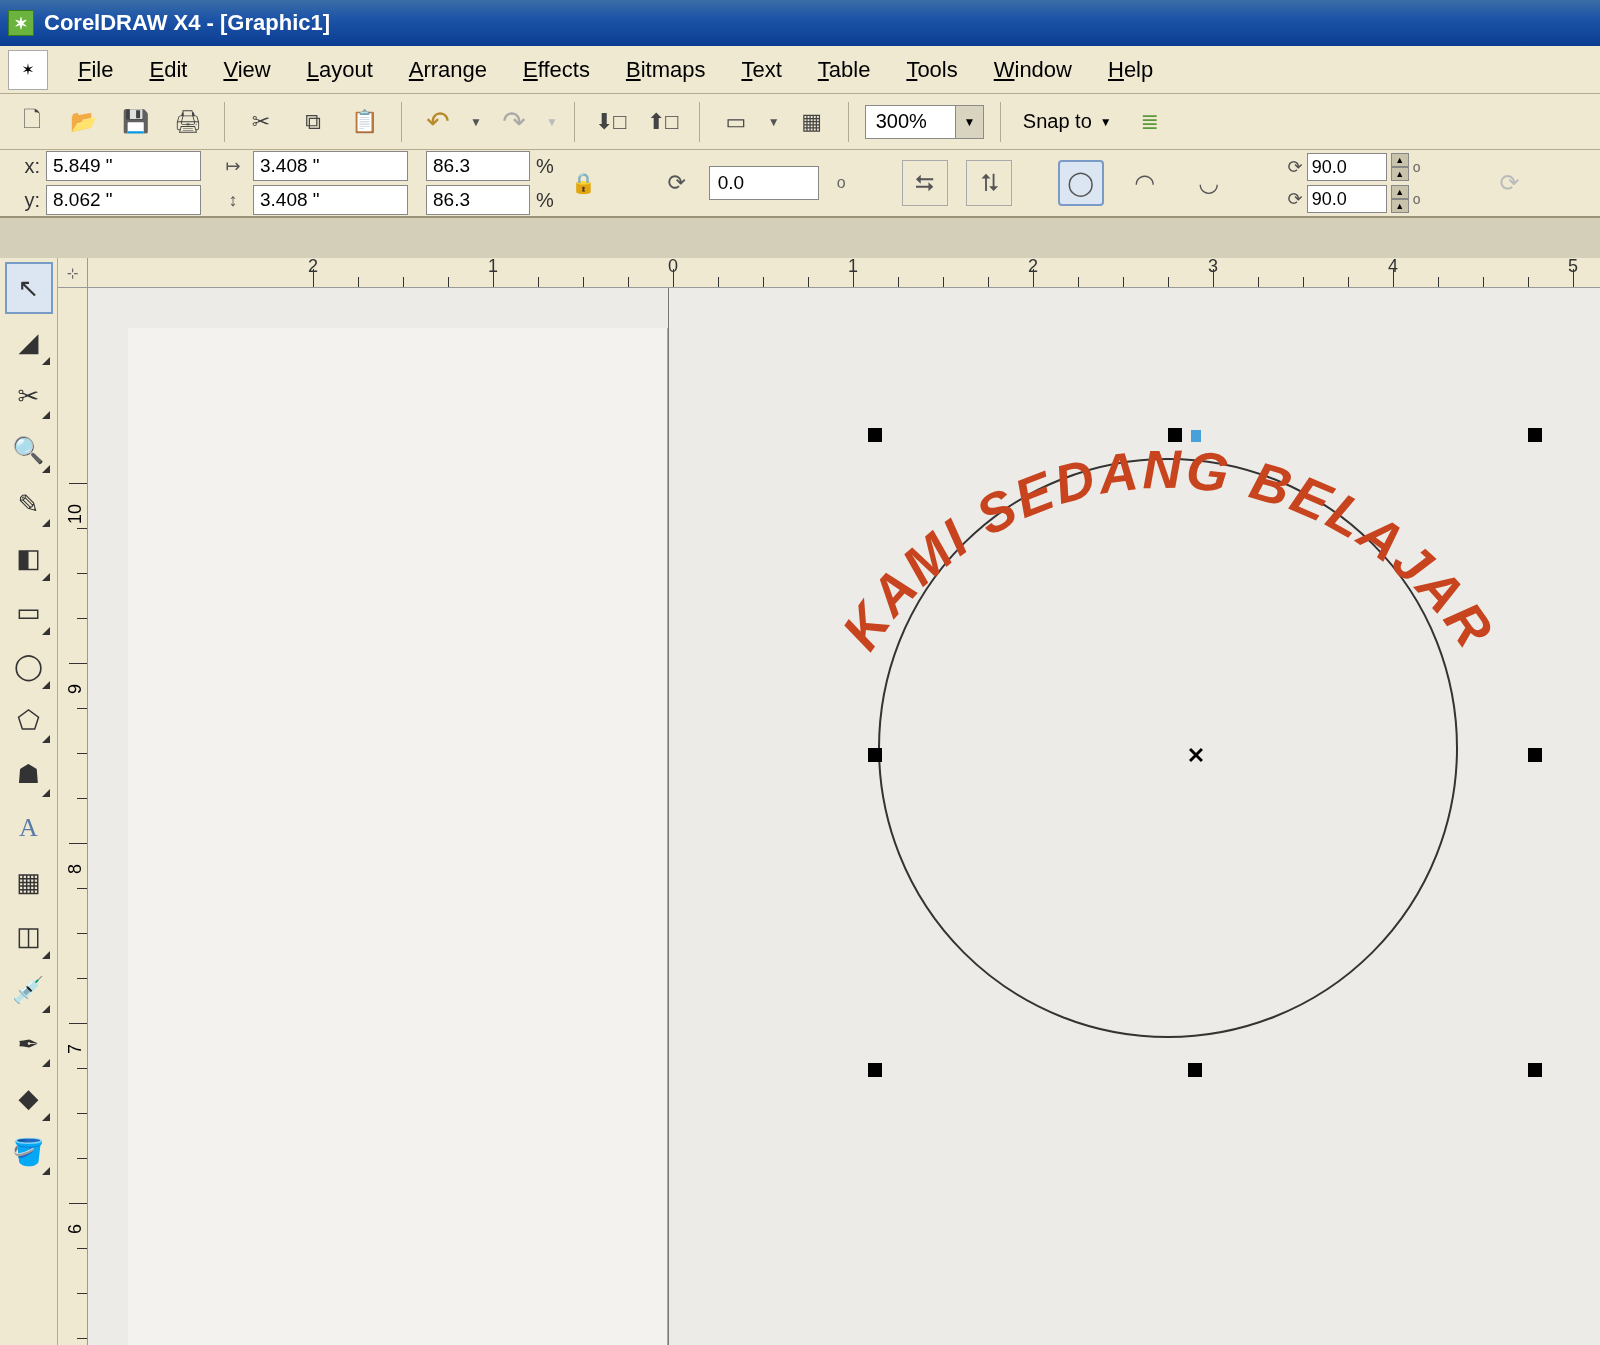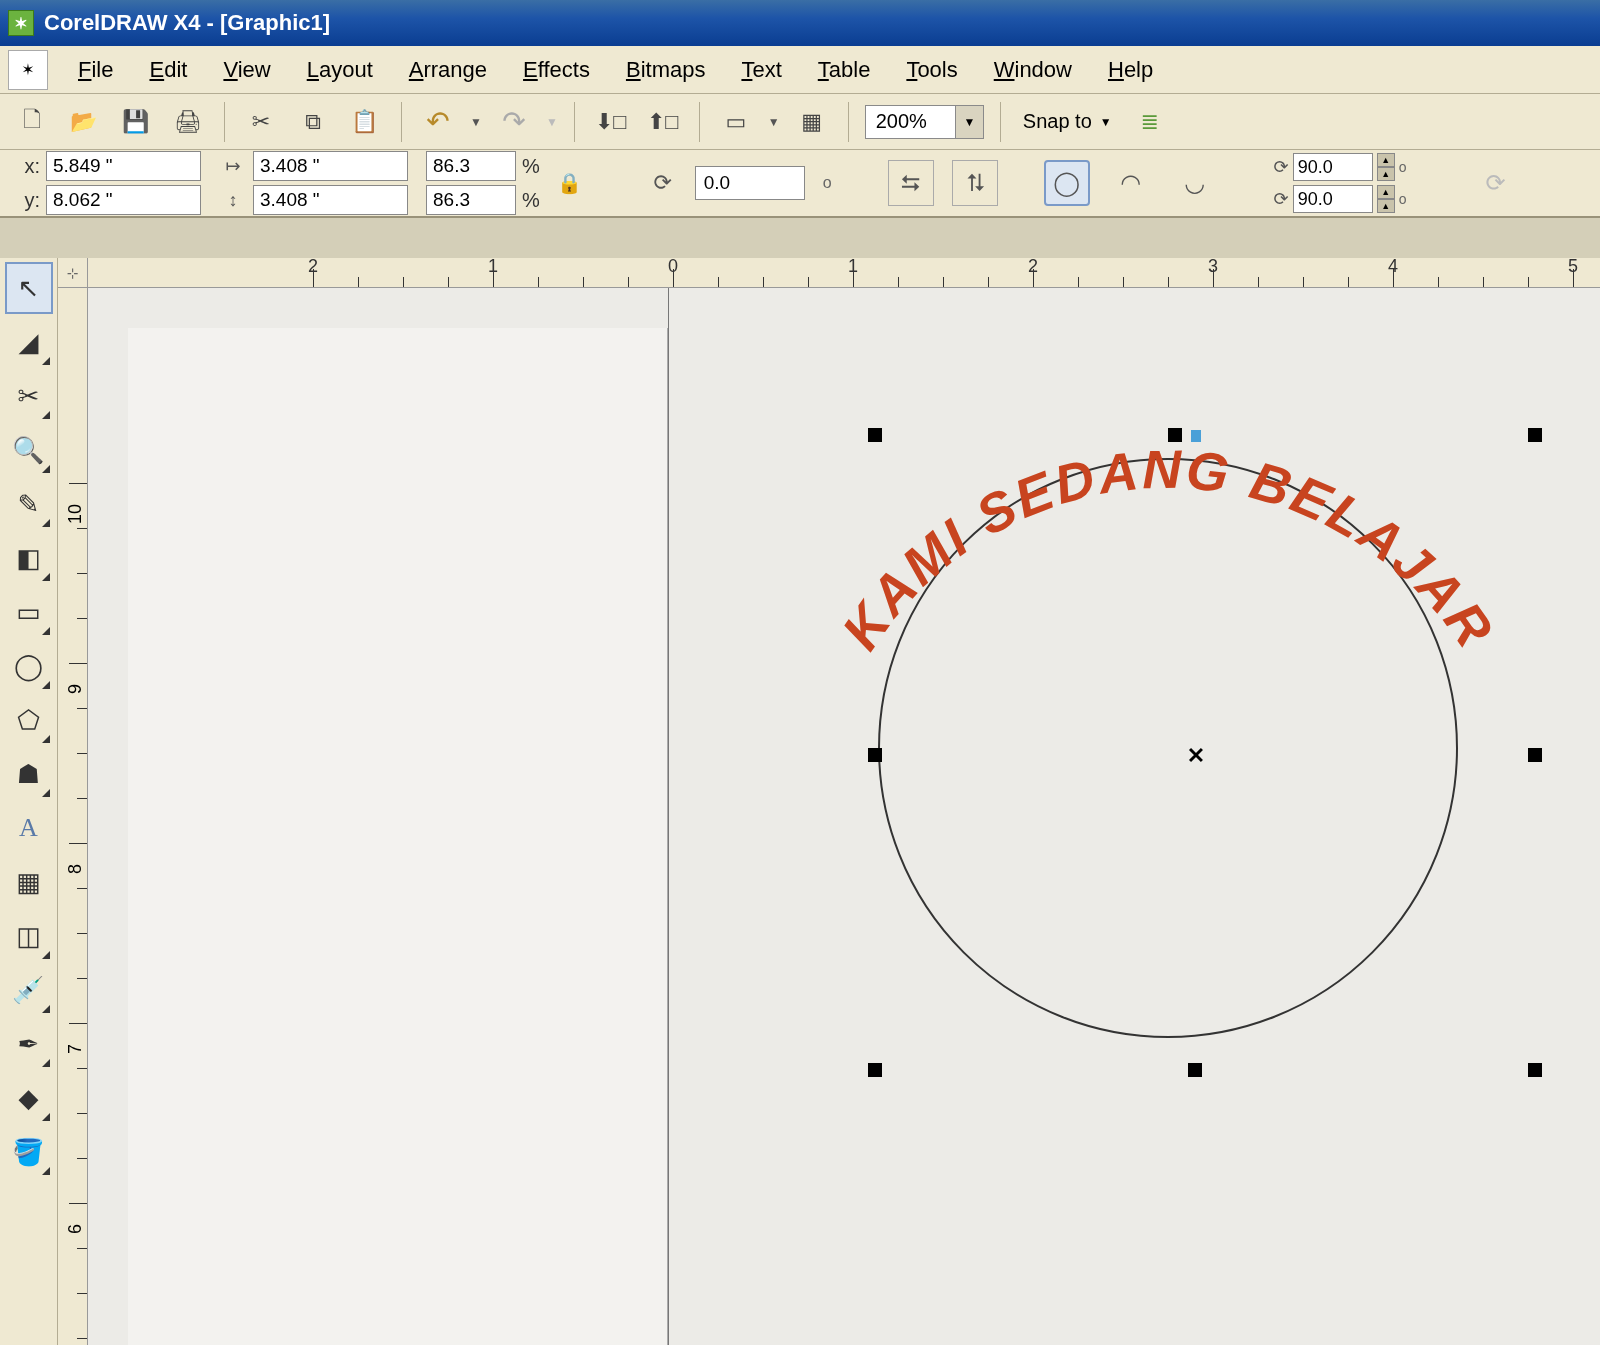--- a/index.html
+++ b/index.html
@@ -35,21 +35,21 @@
 
   .propbar {
     height: 68px; background: #efe9d2; border-bottom: 2px solid #999279;
     display: flex; align-items: center; padding: 4px 12px; gap: 18px;
     font-size: 20px;
   }
   .propbar .grp { display:flex; flex-direction:column; gap:4px; }
   .propbar .row { display:flex; align-items:center; gap:6px; }
   .propbar label { width: 28px; text-align:right; color:#333; }
   .propbar input.txt { width: 155px; height:30px; border:1px solid #888; background:#fff; padding:0 6px; font-size:19px; }
-  .propbar input.sml { width: 90px; }
+  .propbar input.sml { width: 104px; }
   .propbar .ic { width:28px; height:28px; display:flex; align-items:center; justify-content:center; font-size:18px; color:#555; }
   .propbar .pct { font-size:20px; color:#333; }
   .propbar .lock { font-size:20px; color:#666; }
   .rot-input { display:flex; align-items:center; border:1px solid #888; background:#fff; height:34px; width:110px; }
   .rot-input span { flex:1; padding:0 8px; font-size:19px; }
   .wrap-btn { width:46px; height:46px; border:1px solid #aaa; display:flex; align-items:center; justify-content:center; font-size:24px; color:#555; }
   .wrap-btn.active { border:2px solid #7a9ac8; background:#dce6f2; border-radius:4px; }
   .spin-field { display:flex; align-items:center; gap:4px; }
   .spin-field .ic2 { font-size:18px; color:#555; }
   .spin-field input { width:80px; height:28px; border:1px solid #888; padding:0 4px; font-size:18px; }
@@ -148,21 +148,21 @@
   <span style="font-size:12px;color:#bbb;">▼</span>
   <div class="sep"></div>
   <div class="tbtn">⬇□</div>
   <div class="tbtn">⬆□</div>
   <div class="sep"></div>
   <div class="tbtn">▭</div>
   <span style="font-size:12px;color:#555;">▼</span>
   <div class="tbtn">▦</div>
   <div class="sep"></div>
   <div class="zoom-select">
-    <span>200%</span>
+    <span>300%</span>
     <div class="arrow">▼</div>
   </div>
   <div class="sep"></div>
   <div class="snap">
     <span>Snap to</span>
     <span style="font-size:12px;">▼</span>
   </div>
   <div class="tbtn" style="color:#5a9a3a;">≣</div>
 </div>
 

